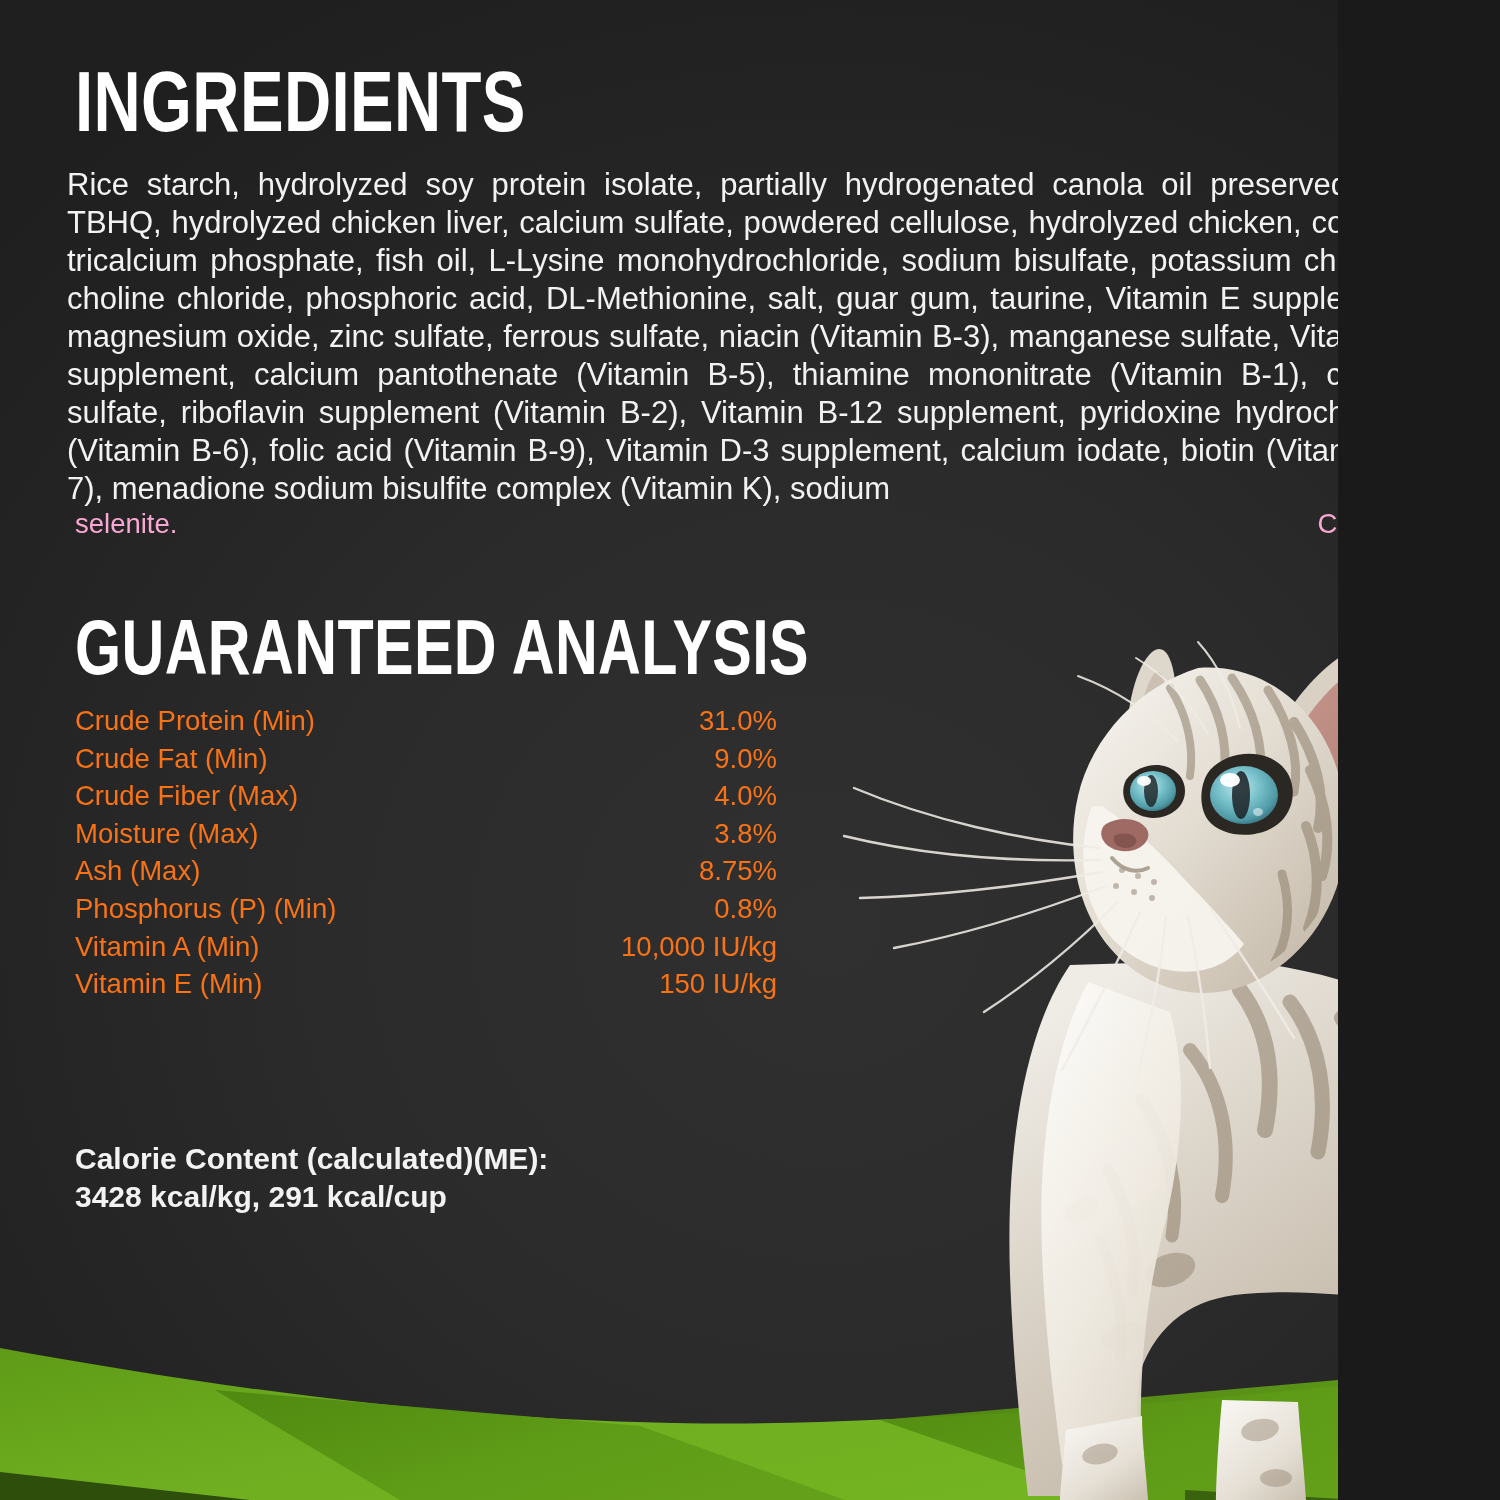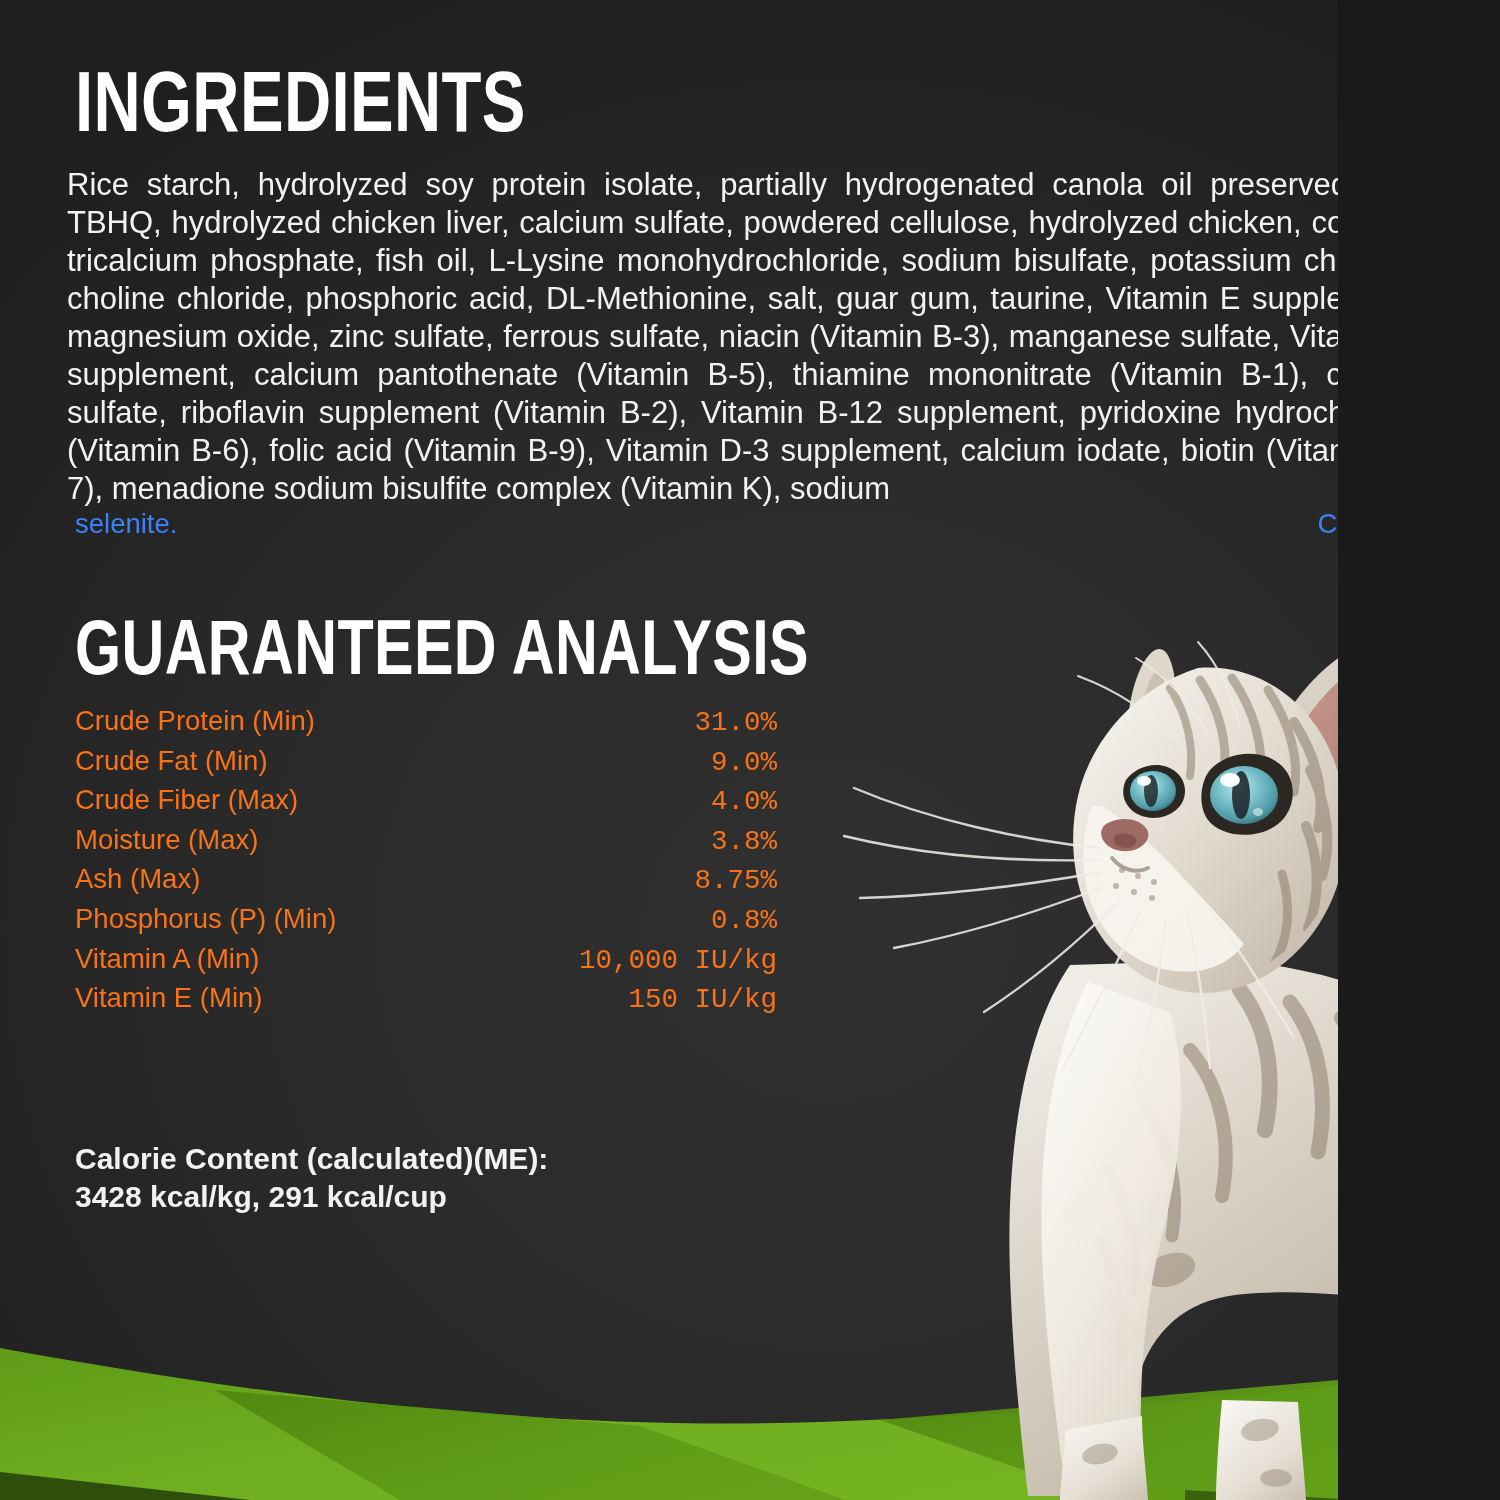--- a/index.html
+++ b/index.html
@@ -66,21 +66,21 @@
     color: #f2f2f2;
   }
   #ing-text { display: inline; }
   #code-row {
     position: absolute;
     left: 75px;
     top: 505px;
     width: 1354px;
     font-size: 27.5px;
     line-height: 38px;
-    color: #3b82f6;
+    color: #f9a8d4;
     display: flex;
     justify-content: space-between;
     align-items: baseline;
   }
   #code-row .tail { white-space: nowrap; }
   #code-row .code { white-space: nowrap; }
 
   
   #ga-table {
     left: 75px;
@@ -90,21 +90,21 @@
     line-height: 37.6px;
     color: #f97316;
   }
   .ga-row {
     display: flex;
     justify-content: space-between;
     align-items: baseline;
     white-space: nowrap;
   }
   .ga-label { text-align: left; }
-  .ga-value { text-align: left; font-family: Liberation Mono, monospace; }
+  .ga-value { text-align: left; }
 
   
   #calorie-block {
     left: 75px;
     top: 1140px;
     font-size: 30px;
     line-height: 38px;
     color: #f2f2f2;
     font-weight: bold;
   }

